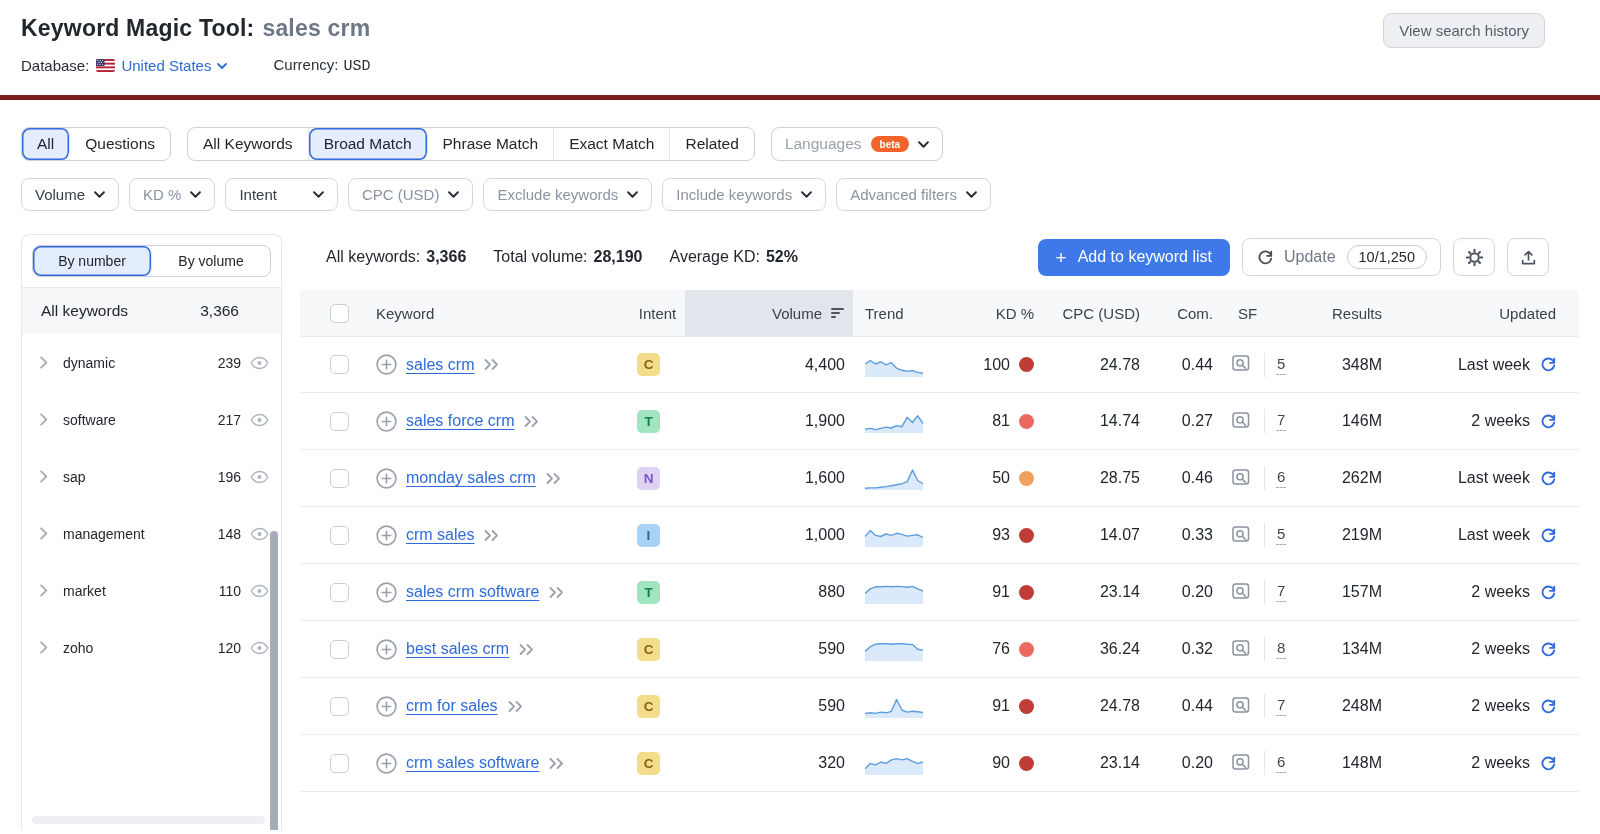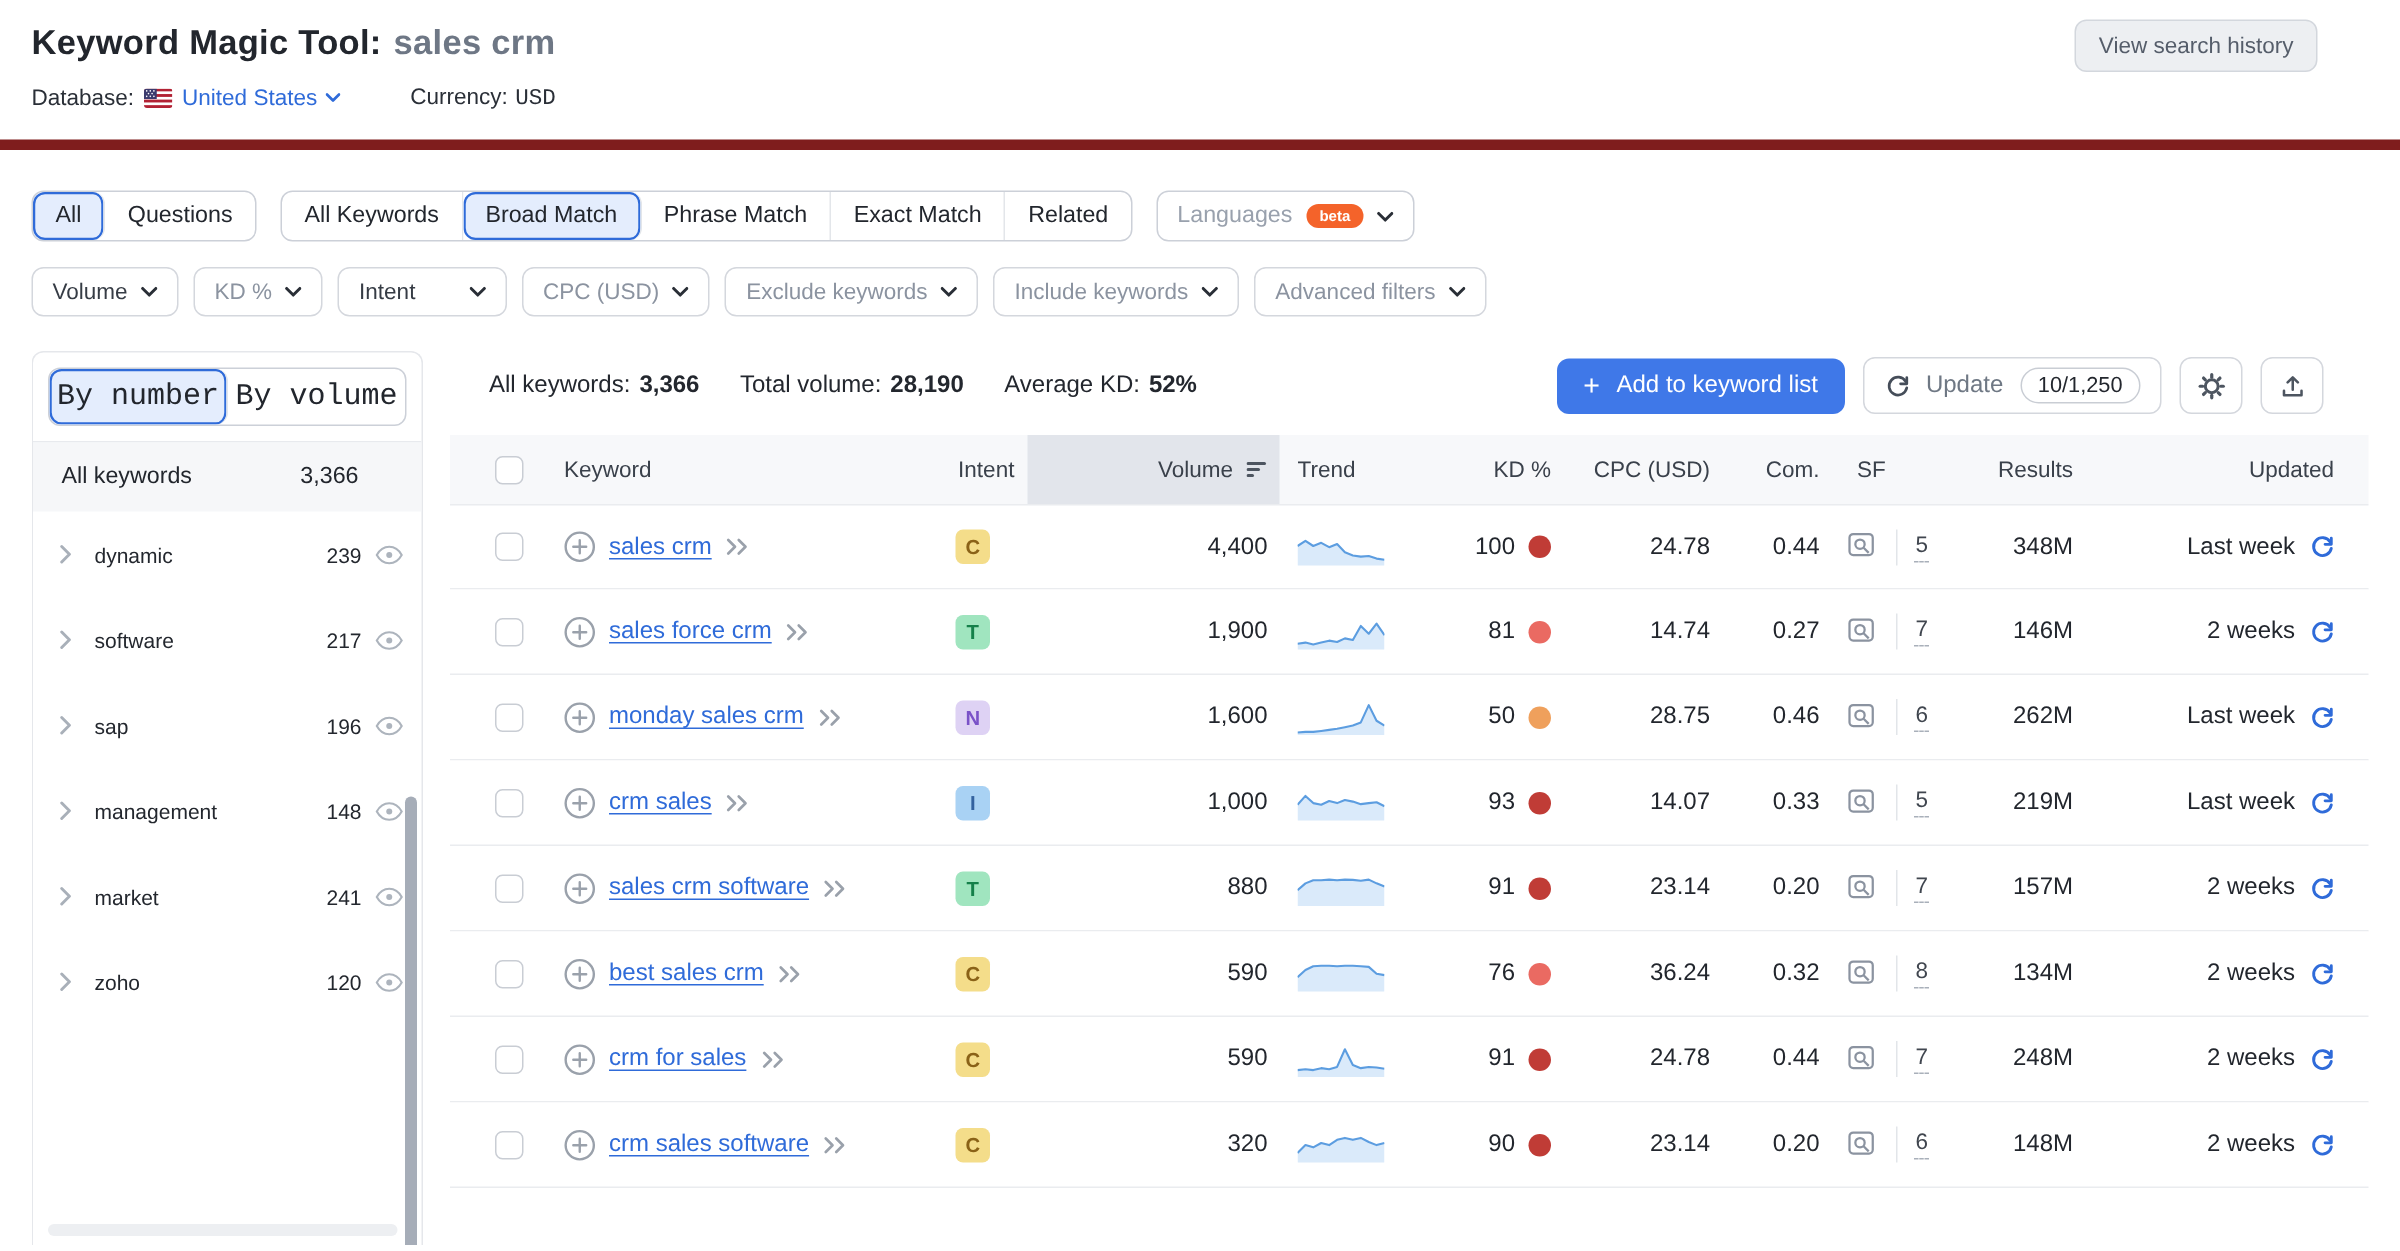--- a/index.html
+++ b/index.html
@@ -1,20 +1,20 @@
 <!DOCTYPE html>
 <html><head>
 <meta charset="utf-8">
 <style>
   * { box-sizing: border-box; margin: 0; padding: 0; }
   html,body { width:1600px; height:834px; overflow:hidden; background:#fff;
     font-family:"Liberation Sans", sans-serif; color:#22262d; }
 
   
-  .top { position:relative; height:100px; padding:15px 21px 0; border-bottom:7px solid #7f1d1d; }
+  .top { position:relative; height:100px; padding:15px 21px 0; border-bottom:5px solid #7f1d1d; }
   .title-line { font-size:23px; font-weight:bold; letter-spacing:.2px; }
   .title-line .query { color:#6e7785; margin-left:8px; }
   .view-history-btn { position:absolute; right:55px; top:13px; background:#edeff2;
     border:1px solid #d3d7dd; border-radius:8px; padding:8px 15px; font-size:15px;
     color:#555d6a; cursor:pointer; }
   .meta-line { margin-top:14px; display:flex; align-items:center; font-size:15px; }
   .meta-label { color:#2a2f37; }
   .db-link { display:flex; align-items:center; gap:6px; color:#2f6bd9; margin-left:7px; cursor:pointer; }
   .flag { display:inline-block; border-radius:2px; overflow:hidden; line-height:0; }
   .currency-group { margin-left:46px; }
@@ -42,21 +42,21 @@
   .filter-btn svg { color:#2a2f37; flex:none; }
   .filters-row .filter-btn:nth-child(3) { gap:36px; }
 
   
   .content { display:flex; gap:18px; margin:23px 21px 0; height:596px; }
 
   
   .sidebar { position:relative; width:261px; flex:none; border:1px solid #e5e7eb; border-bottom:none;
     border-radius:8px 8px 0 0; overflow:hidden; background:#fff; }
   .sidebar-toggle { display:flex; margin:10px; border:1px solid #ccd0d8; border-radius:8px; }
-  .sidebar-toggle .seg-item { flex:1; justify-content:center; padding:7px 0; font-size:20px;font-family:Liberation Mono, monospace; }
+  .sidebar-toggle .seg-item { flex:1; justify-content:center; padding:7px 0; font-size:14px; }
   .sidebar-divider { border-top:1px solid #e8eaee; margin-top:9px; }
   .all-row { display:flex; justify-content:space-between; align-items:center; background:#f6f7f9;
     height:46px; padding:0 42px 0 19px; font-size:15.5px; cursor:pointer; }
   .group-row { display:flex; align-items:center; height:57px; padding:0 12px 0 18px; cursor:pointer; font-size:14px; }
   .group-row .chev { color:#a9b0b9; flex:none; display:flex; }
   .group-row .gname { margin-left:15px; flex:1; color:#23272e; }
   .group-row .gcount { color:#23272e; }
   .group-row .eye { margin-left:9px; display:flex; flex:none; }
   .vtrack { position:absolute; right:3px; top:294px; bottom:10px; width:8px; }
   .vthumb { position:absolute; top:2px; width:8px; height:330px; background:#a6adb8; border-radius:4px; }
@@ -291,21 +291,21 @@
             </svg>
           </span>
         </div>
         <div class="group-row">
           <span class="chev icon-flex">
             <svg width="8" height="13" viewBox="0 0 7 11">
               <path d="M1 1l4.5 4.5L1 10" fill="none" stroke="currentColor" stroke-width="1.7" stroke-linecap="round" stroke-linejoin="round"></path>
             </svg>
           </span>
           <span class="gname">market</span>
-          <span class="gcount">241</span>
+          <span class="gcount">110</span>
           <span class="eye">
             <svg width="19" height="14" viewBox="0 0 19 13">
               <path d="M1.2 6.5C3 3.2 6 1 9.5 1s6.5 2.2 8.3 5.5C16 9.8 13 12 9.5 12S3 9.8 1.2 6.5z" fill="none" stroke="#adb4bd" stroke-width="1.4"></path>
               <circle cx="9.5" cy="6.5" r="2" fill="#adb4bd"></circle>
             </svg>
           </span>
         </div>
         <div class="group-row">
           <span class="chev icon-flex">
             <svg width="8" height="13" viewBox="0 0 7 11">

